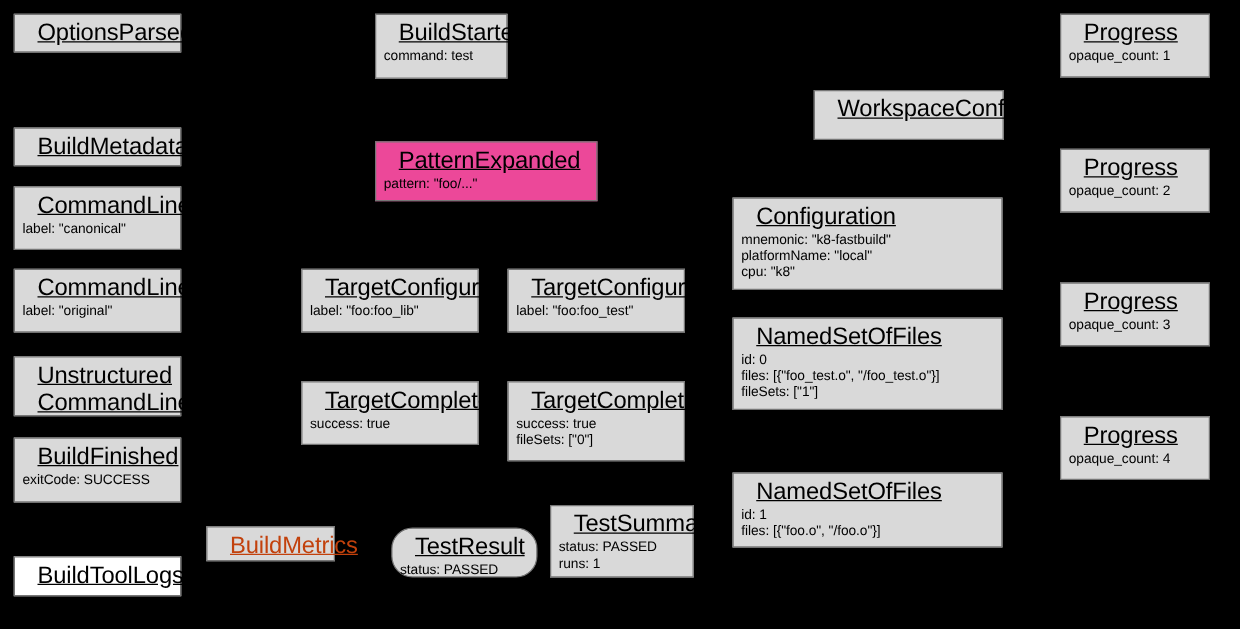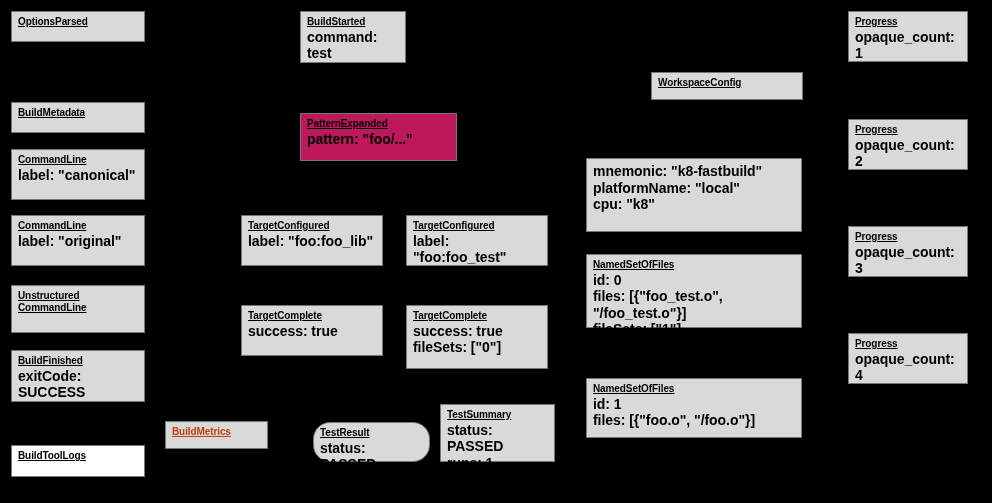--- a/index.html
+++ b/index.html
@@ -20,31 +20,32 @@
     position: absolute;
     box-sizing: border-box;
     background: #d9d9d9;
     border: 1px solid #767676;
     padding: 4px 5px 4px 6px;
     color: #000000;
     line-height: 1.18;
   }
   .node-title {
     display: block;
-    font-size: 10px;
-    font-weight: bold;
+    font-size: 19px;
+    font-weight: normal;
     text-decoration: underline;
     white-space: pre-line;
     letter-spacing: -0.1px;
     margin-bottom: 1px;
+    margin-left: 12px;
   }
   .node-fields {
     display: block;
-    font-size: 14px;
-    font-weight: bold;
+    font-size: 11px;
+    font-weight: normal;
     white-space: pre-line;
     letter-spacing: -0.05px;
   }
   .node-fields:empty { display: none; }
 </style>
 </head>
 <body>
 
 <div id="canvas" style="background: rgb(0, 0, 0);">
     <div class="node" style="left: 11px; top: 11px; width: 134px; height: 31px; background: rgb(217, 217, 217); border-color: rgb(118, 118, 118); color: rgb(0, 0, 0);">
@@ -72,21 +73,21 @@
     <div class="node" style="left: 11px; top: 445px; width: 134px; height: 32px; background: #ffffff; border-color: rgb(118, 118, 118); color: rgb(0, 0, 0);">
       <span class="node-title">BuildToolLogs</span>
     </div>
     <div class="node" style="left: 165px; top: 421px; width: 103px; height: 28px; background: rgb(217, 217, 217); border-color: rgb(118, 118, 118); color: #c2410c;">
       <span class="node-title">BuildMetrics</span>
     </div>
     <div class="node" style="left: 300px; top: 11px; width: 106px; height: 52px; background: rgb(217, 217, 217); border-color: rgb(118, 118, 118); color: rgb(0, 0, 0);">
       <span class="node-title">BuildStarted</span>
       <span class="node-fields">command: test</span>
     </div>
-    <div class="node" style="left: 300px; top: 113px; width: 157px; height: 48px; background: #be185d; border-color: rgb(118, 118, 118); color: rgb(0, 0, 0);">
+    <div class="node" style="left: 300px; top: 113px; width: 178px; height: 48px; background: #ec4899; border-color: rgb(118, 118, 118); color: rgb(0, 0, 0);">
       <span class="node-title">PatternExpanded</span>
       <span class="node-fields">pattern: "foo/..."</span>
     </div>
     <div class="node" style="left: 241px; top: 215px; width: 142px; height: 51px; background: rgb(217, 217, 217); border-color: rgb(118, 118, 118); color: rgb(0, 0, 0);">
       <span class="node-title">TargetConfigured</span>
       <span class="node-fields">label: "foo:foo_lib"</span>
     </div>
     <div class="node" style="left: 406px; top: 215px; width: 142px; height: 51px; background: rgb(217, 217, 217); border-color: rgb(118, 118, 118); color: rgb(0, 0, 0);">
       <span class="node-title">TargetConfigured</span>
       <span class="node-fields">label: "foo:foo_test"</span>
@@ -102,24 +103,25 @@
     </div>
     <div class="node" style="left: 313px; top: 422px; width: 117px; height: 40px; background: rgb(217, 217, 217); border-color: rgb(118, 118, 118); color: rgb(0, 0, 0); border-radius: 17px;">
       <span class="node-title">TestResult</span>
       <span class="node-fields">status: PASSED</span>
     </div>
     <div class="node" style="left: 440px; top: 404px; width: 115px; height: 58px; background: rgb(217, 217, 217); border-color: rgb(118, 118, 118); color: rgb(0, 0, 0);">
       <span class="node-title">TestSummary</span>
       <span class="node-fields">status: PASSED
 runs: 1</span>
     </div>
-    <div class="node" style="left: 651px; top: 72px; width: 152px; height: 28px; background: rgb(217, 217, 217); border-color: rgb(118, 118, 118); color: rgb(0, 0, 0);">
+    <div class="node" style="left: 651px; top: 72px; width: 152px; height: 40px; background: rgb(217, 217, 217); border-color: rgb(118, 118, 118); color: rgb(0, 0, 0);">
       <span class="node-title">WorkspaceConfig</span>
     </div>
     <div class="node" style="left: 586px; top: 158px; width: 216px; height: 74px; background: rgb(217, 217, 217); border-color: rgb(118, 118, 118); color: rgb(0, 0, 0);">
+      <span class="node-title">Configuration</span>
       <span class="node-fields">mnemonic: "k8-fastbuild"
 platformName: "local"
 cpu: "k8"</span>
     </div>
     <div class="node" style="left: 586px; top: 254px; width: 216px; height: 74px; background: rgb(217, 217, 217); border-color: rgb(118, 118, 118); color: rgb(0, 0, 0);">
       <span class="node-title">NamedSetOfFiles</span>
       <span class="node-fields">id: 0
 files: [{"foo_test.o", "/foo_test.o"}]
 fileSets: ["1"]</span>
     </div>

